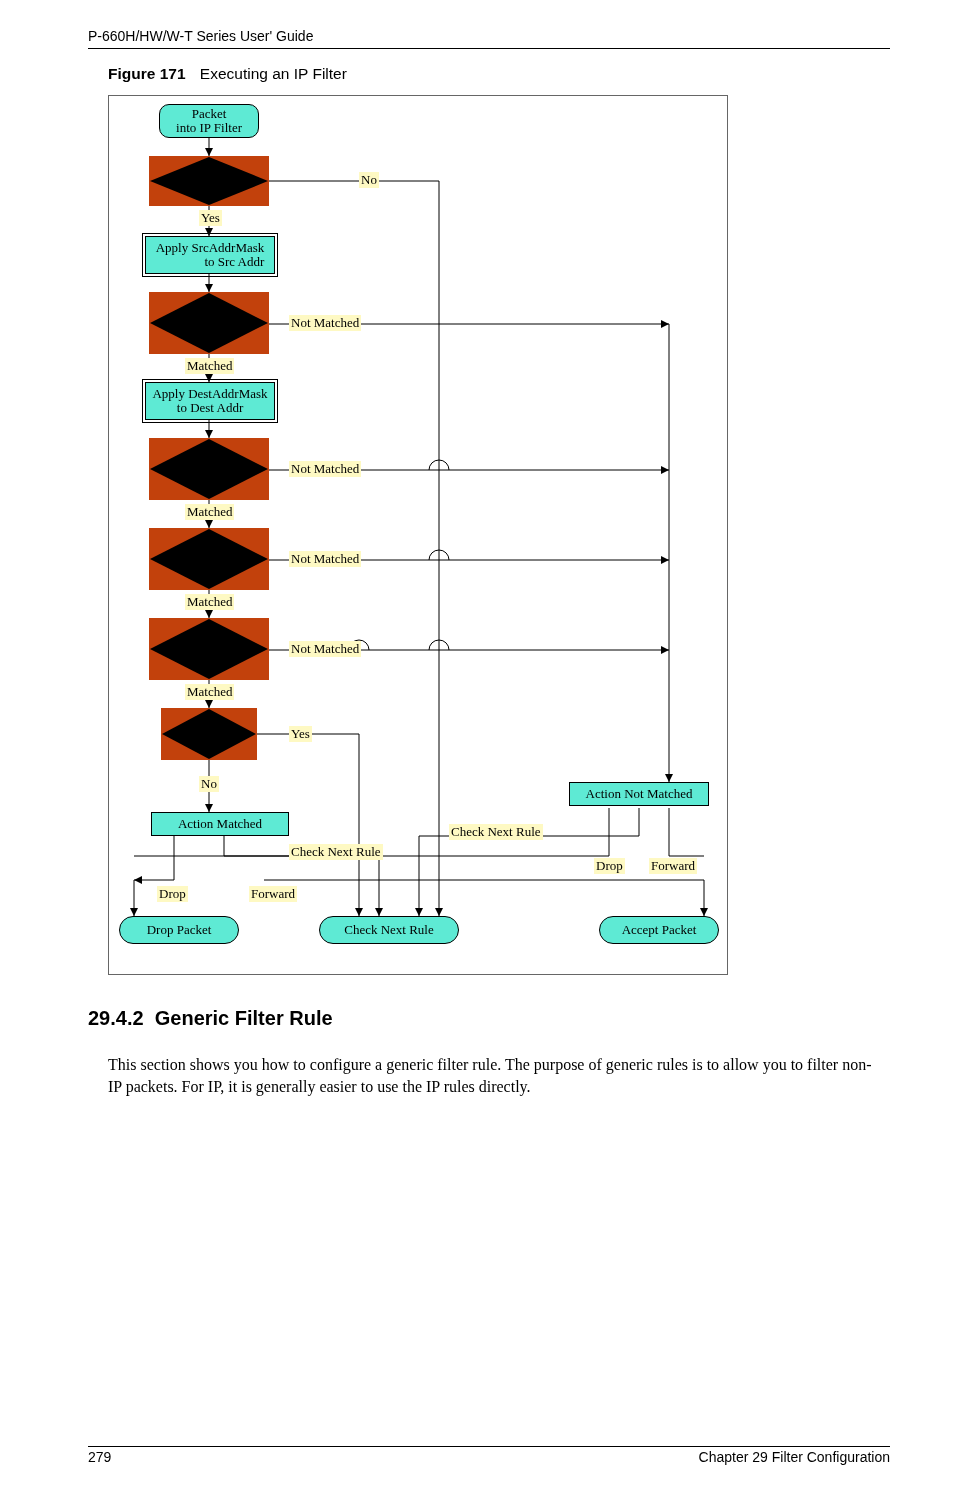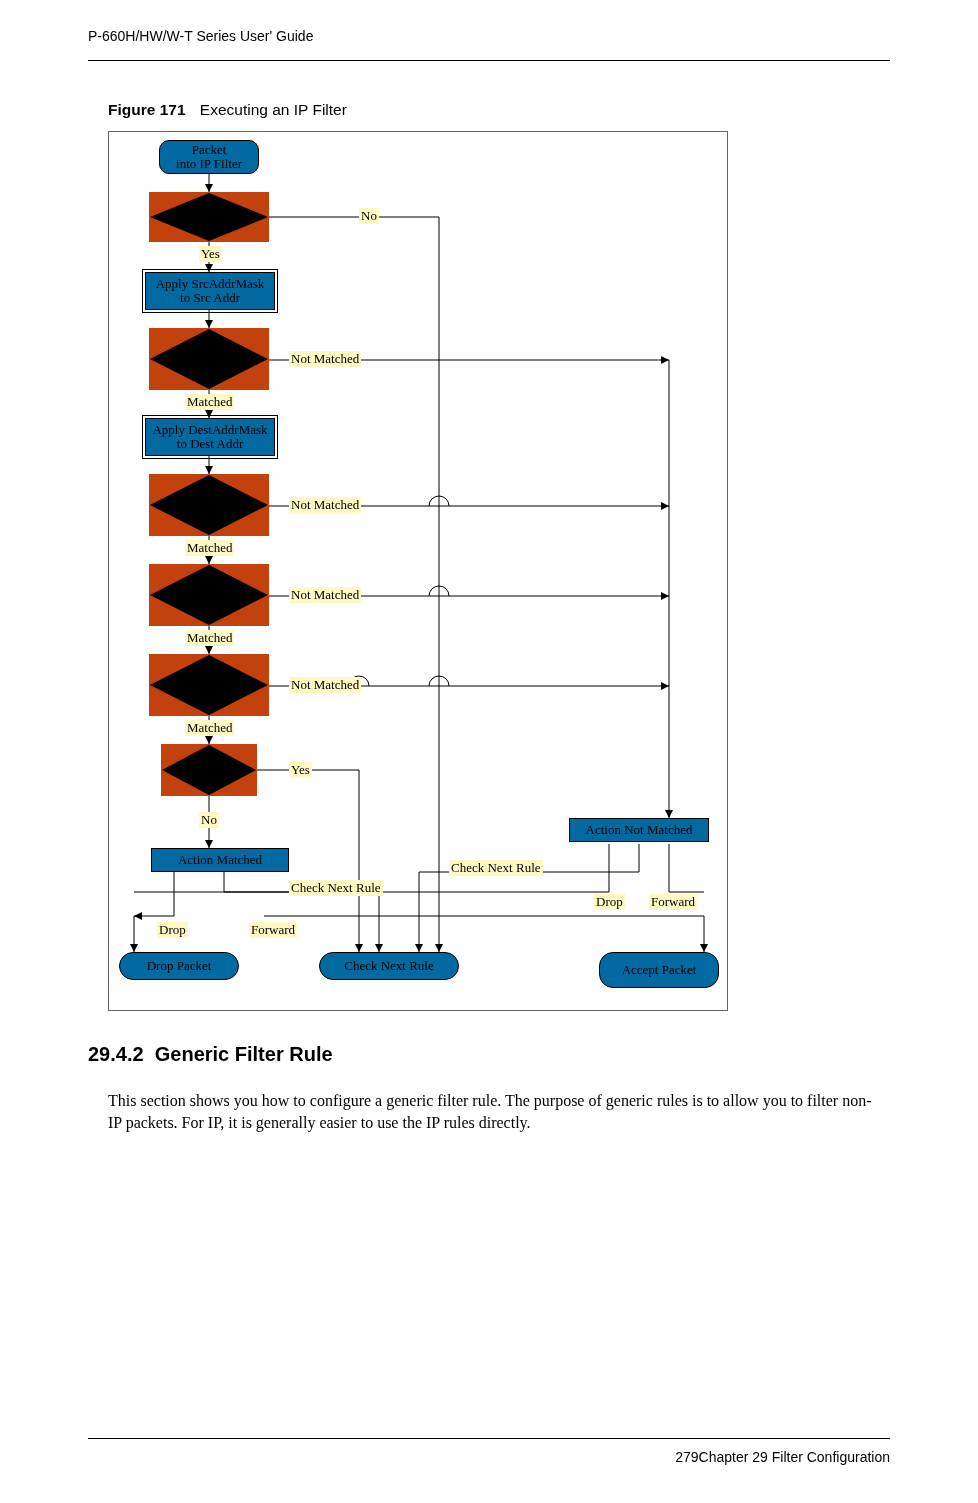--- a/index.html
+++ b/index.html
@@ -13,42 +13,42 @@
     }
     .page {
       padding: 28px 88px 0 88px;
       position: relative;
       height: 100%;
     }
     .doc-header {
       font-family: Arial, Helvetica, sans-serif;
       font-size: 14px;
       border-bottom: 1px solid #000;
-      padding-bottom: 16px;
-      margin-bottom: 40px;
+      padding-bottom: 4px;
+      margin-bottom: 16px;
     }
     .figure-caption {
       font-family: Arial, Helvetica, sans-serif;
       font-size: 15.5px;
       margin-left: 20px;
       margin-bottom: 12px;
     }
     .figure-caption b { font-weight: bold; margin-right: 10px; }
     .figure-box {
       border: 1px solid #666;
       width: 620px;
       height: 880px;
       margin-left: 20px;
       position: relative;
       font-family: "Book Antiqua", Palatino, serif;
       font-size: 13px;
     }
     .node {
       position: absolute;
-      background: #0369a1;
+      background: #5eead4;
       display: flex;
       align-items: center;
       justify-content: center;
       text-align: center;
       line-height: 1.1;
       padding: 2px 6px;
     }
     .rect { border: 1px solid #000; }
     .dblrect { border: 1.4px solid #000; outline: 1px solid #000; outline-offset: 2px; }
     .term { border: 1px solid #000; border-radius: 10px; }
@@ -78,25 +78,25 @@
       line-height: 1.35;
       margin-left: 20px;
       margin-right: 10px;
     }
     .footer {
       position: absolute;
       bottom: 38px;
       left: 88px;
       right: 88px;
       border-top: 1px solid #000;
-      padding-top: 10px;
+      padding-top: 2px;
       font-family: Arial, Helvetica, sans-serif;
       font-size: 14px;
       display: flex;
-      justify-content: flex-end;
+      justify-content: space-between;
     }
     line, path, polyline { stroke: #000; stroke-width: 1; fill: none; }
     .arrowhead { fill: #000; }
   </style>
 </head>
 <body>
 
 <div class="page">
   <div class="doc-header">P-660H/HW/W-T Series User' Guide</div>
 
@@ -192,21 +192,21 @@
     <div class="diamond" style="left:40px; top:60px; width:120px; height:50px;">
       <svg viewBox="0 0 120 50">
           <polygon points="60,1 119,25 60,49 1,25"></polygon>
         </svg>
       <div class="dtext">Filter Active?</div>
     </div>
     <div class="lbl" style="left:250px; top:76px;">No</div>
     <div class="lbl" style="left:90px; top:114px;">Yes</div>
 
     <div class="node dblrect" style="left:36px; top:140px; width:130px; height:38px;">
-      <span style="white-space:pre-line;">Apply SrcAddrMask
+      <span style="white-space:pre-line;text-align:right;">Apply SrcAddrMask
 to  Src Addr</span>
     </div>
 
     <div class="diamond" style="left:40px; top:196px; width:120px; height:62px;">
       <svg viewBox="0 0 120 62">
           <polygon points="60,1 119,31 60,61 1,31"></polygon>
         </svg>
       <div class="dtext" style="white-space:pre-line;">Check Src
 IP Addr</div>
     </div>
@@ -273,21 +273,21 @@
     <div class="lbl" style="left:540px; top:762px;">Forward</div>
 
     <div class="node rounded" style="left:10px; top:820px; width:120px; height:28px;">
       <span>Drop Packet</span>
     </div>
 
     <div class="node rounded" style="left:210px; top:820px; width:140px; height:28px;">
       <span>Check Next Rule</span>
     </div>
 
-    <div class="node rounded" style="left:490px; top:820px; width:120px; height:36px;">
+    <div class="node rounded" style="left:490px; top:820px; width:120px; height:28px;">
       <span>Accept Packet</span>
     </div>
 
   </div>
 
   <h2 class="section-heading">
     <span>29.4.2</span>&nbsp;&nbsp;<span>Generic Filter Rule</span>
   </h2>
 
   <p class="body-text">This section shows you how to configure a generic filter rule. The purpose of generic rules is to allow you to filter non-IP packets. For IP, it is generally easier to use the IP rules directly.</p>

